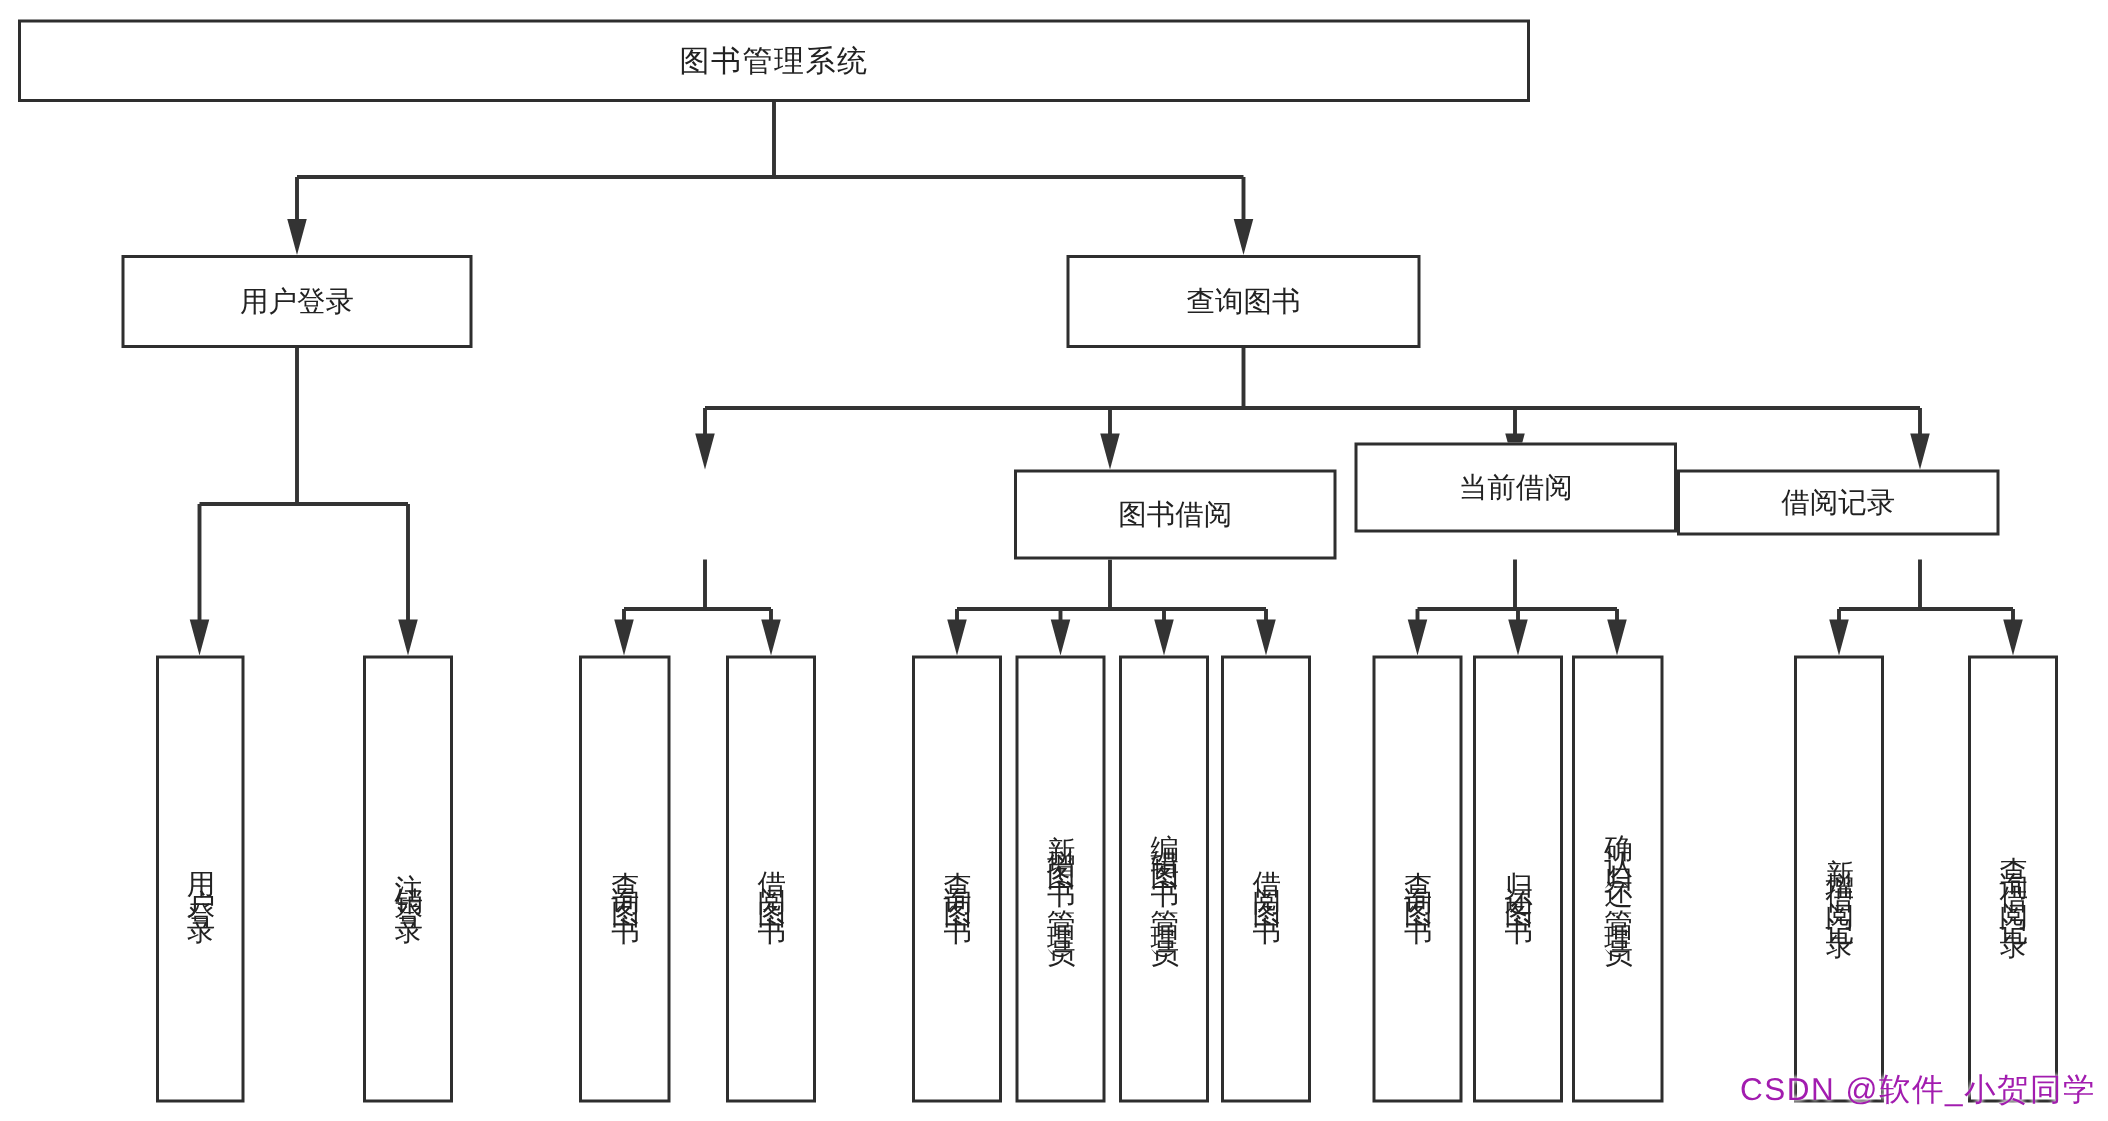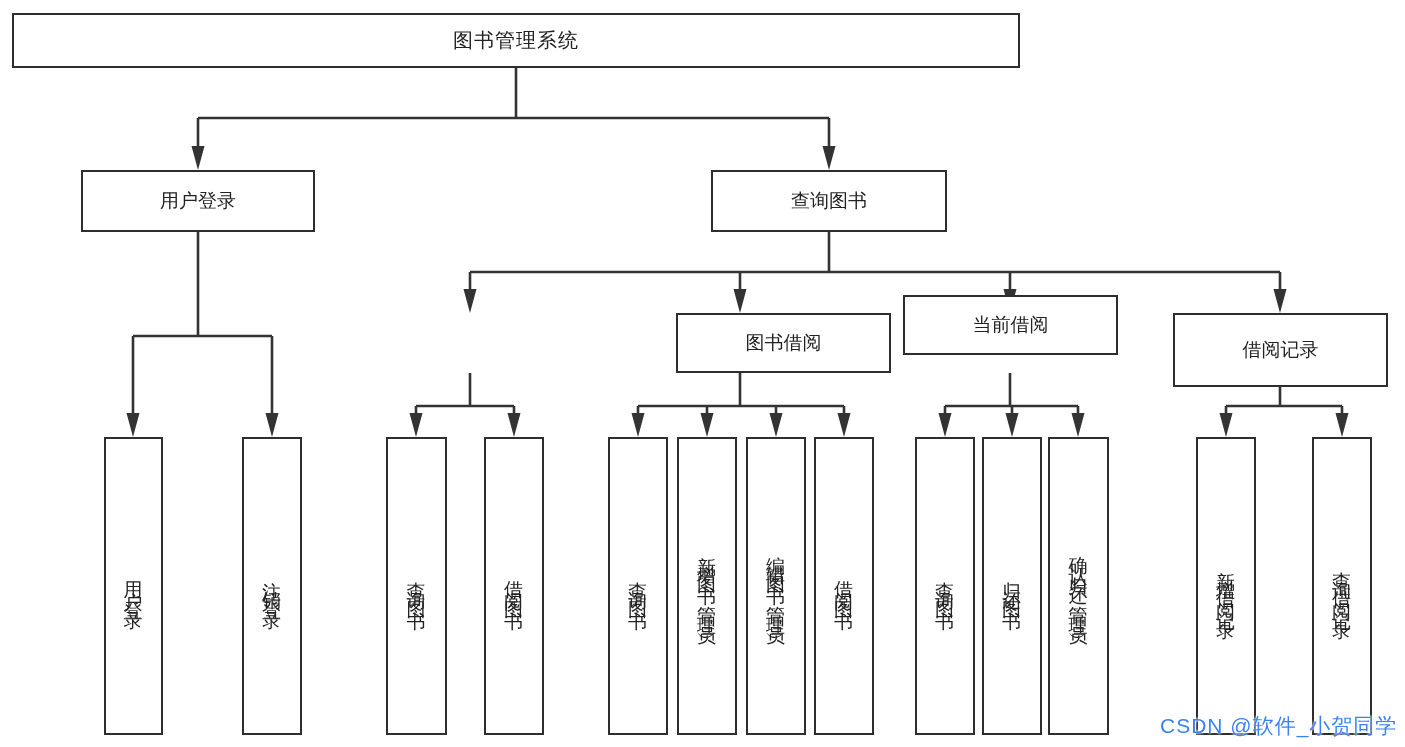--- a/index.html
+++ b/index.html
@@ -37,41 +37,41 @@
     font-size: 19px;
     color: #222222;
   }
   
   #n-root          { left: 12px;   top: 13px;  width: 1008px; height: 55px; }
   #n-userLogin     { left: 81px;   top: 170px; width: 234px;  height: 62px; }
   #n-bookMgmt      { left: 711px;  top: 170px; width: 236px;  height: 62px; }
   #n-newBookRec    { left: 363px;  top: 313px; width: 215px;  height: 60px; }
   #n-bookBorrow    { left: 633px;  top: 313px; width: 215px;  height: 60px; margin-left: 43px; }
   #n-currentBorrow { left: 903px;  top: 295px; width: 215px;  height: 60px; }
-  #n-borrowRecords { left: 1173px; top: 313px; width: 215px;  height: 74px; text-align: center; }
+  #n-borrowRecords { left: 1118px; top: 313px; width: 215px;  height: 44px; text-align: center; }
   #n-loginOp   { left: 104px;  top: 437px; width: 59px; height: 298px; }
   #n-logoutOp  { left: 242px;  top: 437px; width: 60px; height: 298px; }
   #n-nbQuery   { left: 386px;  top: 437px; width: 61px; height: 298px; }
   #n-nbBorrow  { left: 484px;  top: 437px; width: 60px; height: 298px; }
   #n-bbQuery   { left: 608px;  top: 437px; width: 60px; height: 298px; }
   #n-bbAdd     { left: 677px;  top: 437px; width: 60px; height: 298px; }
   #n-bbEdit    { left: 746px;  top: 437px; width: 60px; height: 298px; }
   #n-bbBorrow  { left: 814px;  top: 437px; width: 60px; height: 298px; }
   #n-cbQuery   { left: 915px;  top: 437px; width: 60px; height: 298px; }
   #n-cbReturn  { left: 982px;  top: 437px; width: 60px; height: 298px; }
   #n-cbConfirm { left: 1048px; top: 437px; width: 61px; height: 298px; }
   #n-brAdd     { left: 1196px; top: 437px; width: 60px; height: 298px; }
   #n-brQuery   { left: 1312px; top: 437px; width: 60px; height: 298px; }
   #watermark {
     position: absolute;
     left: 1160px;
     top: 712px;
     font-size: 21px;
     letter-spacing: 1px;
-    color: #3b82f6;
+    color: #a21caf;
     text-shadow: 0 0 3px #ffffff, 0 0 3px #ffffff;
     white-space: nowrap;
     z-index: 5;
   }
 </style>
 </head>
 <body>
 
 <div id="stage">
 

